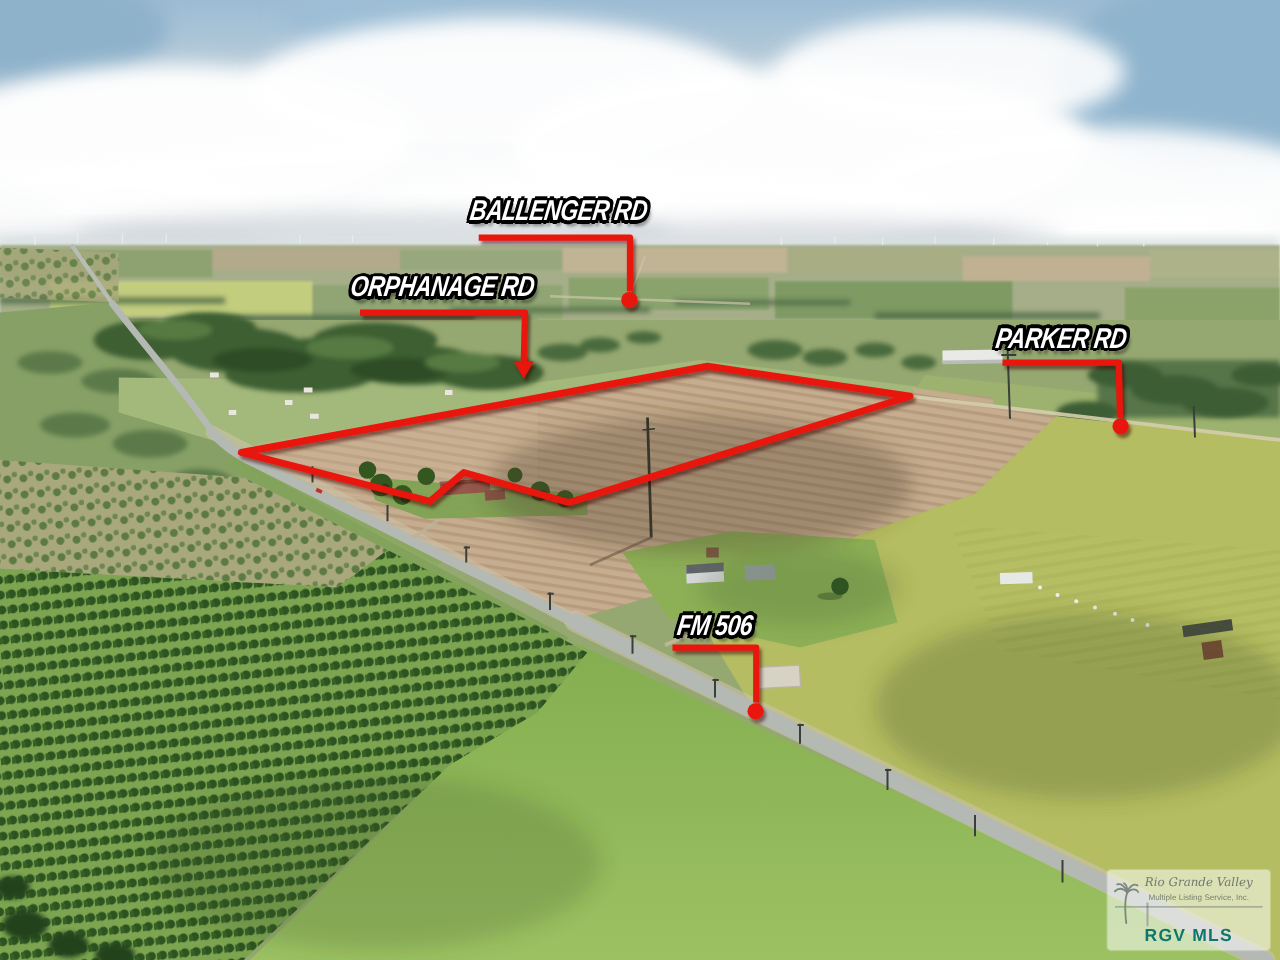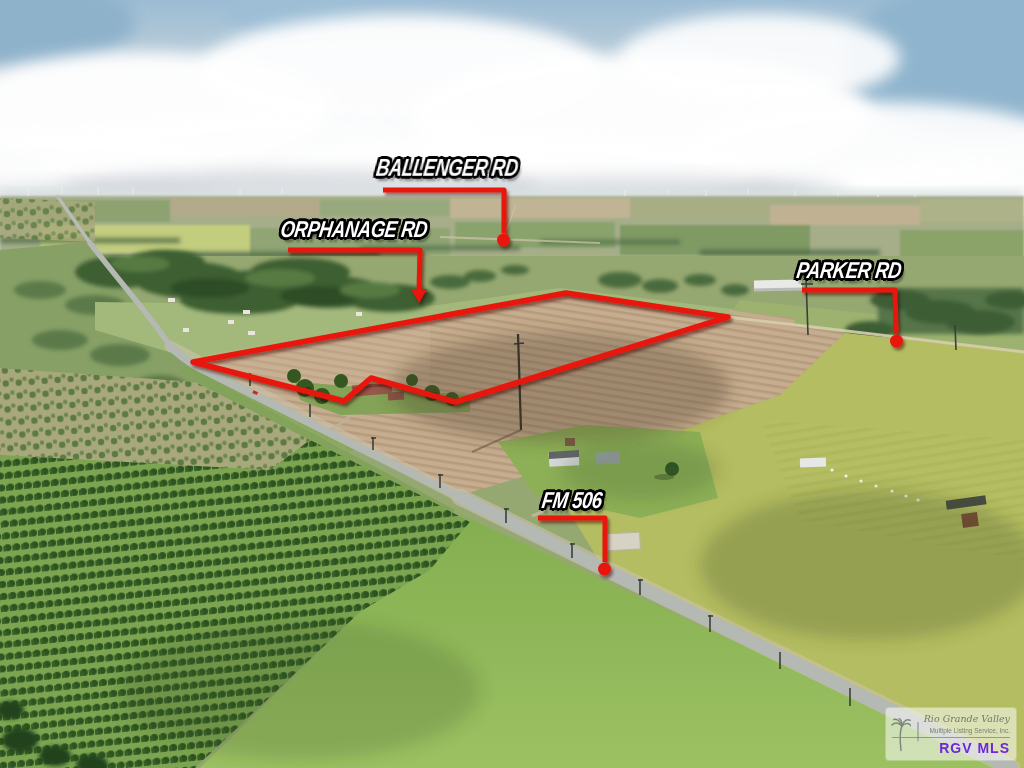--- a/index.html
+++ b/index.html
@@ -13,34 +13,34 @@
     transform:translateX(-50%) skewX(-8deg) scaleX(.8);
     transform-origin:center;
     text-shadow:-3px 0 #000,3px 0 #000,0 -3px #000,0 3px #000,
       -2px -2px #000,2px -2px #000,-2px 2px #000,2px 2px #000,
       -3px 2px #000,3px 2px #000,-3px -2px #000,3px -2px #000,
       4px 5px 3px rgba(0,0,0,.45);
   }
   #watermark{
     position:absolute;right:8px;bottom:8px;width:118px;
     background:rgba(252,253,250,.55);border-radius:3px;
-    padding:6px 6px 4px 6px;text-align:right;
+    padding:6px 6px 4px 6px;text-align:center;
     box-shadow:0 0 0 1px rgba(255,255,255,.25);
   }
   #watermark .palm{position:absolute;left:5px;top:9px;}
   #watermark .wm-script{
     font-family:"DejaVu Serif",serif;font-style:italic;
     font-size:9.5px;color:#6e7a70;margin-left:16px;line-height:1.1;
   }
   #watermark .wm-sub{
     font-size:6.5px;color:#77826f;margin:2px 0 3px 16px;line-height:1.1;
   }
   #watermark .wm-abbr{
-    border-top:1px solid rgba(90,100,95,.55);padding-top:2px;
-    font-size:14px;font-weight:bold;color:#6d28d9;letter-spacing:1px;
+    border-top:1px solid rgba(90,100,95,.55);padding-top:14px;
+    font-size:14px;font-weight:bold;color:#0f766e;letter-spacing:1px;
     line-height:1.15;
   }
 </style>
 </head>
 <body>
 
 <div id="stage">
 
 <svg width="1024" height="768" viewBox="0 0 1024 768">
   <defs>

